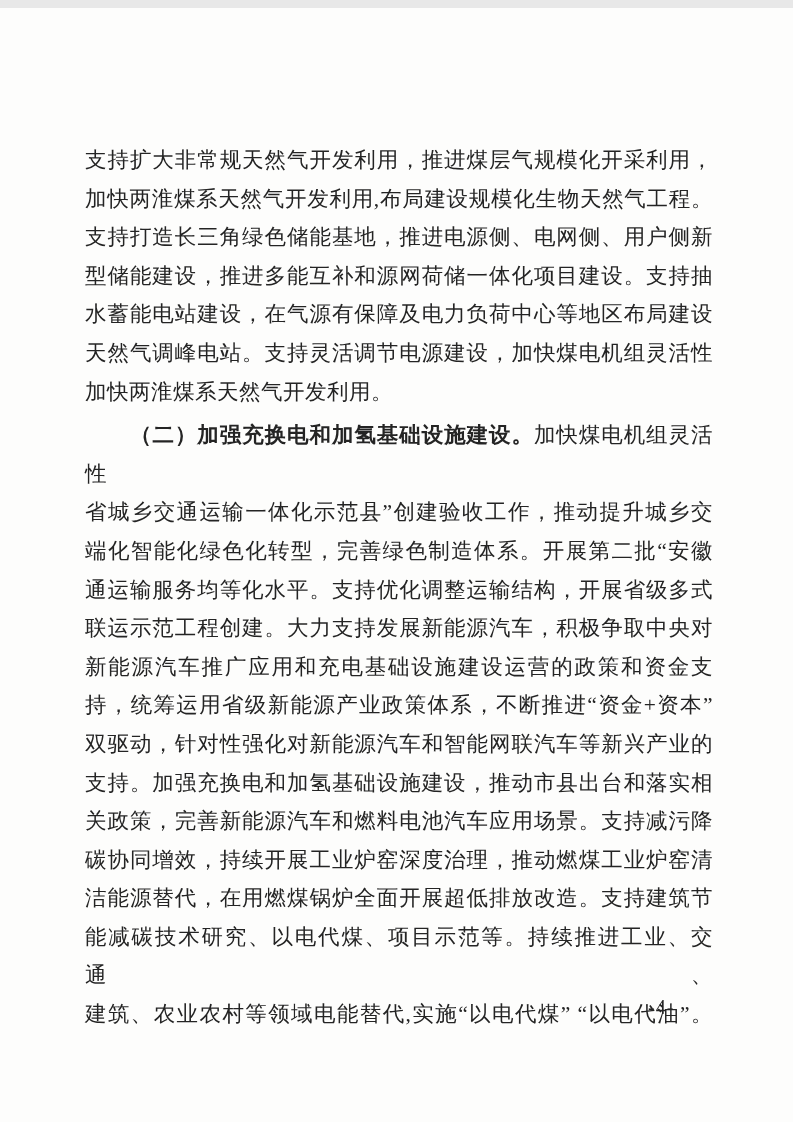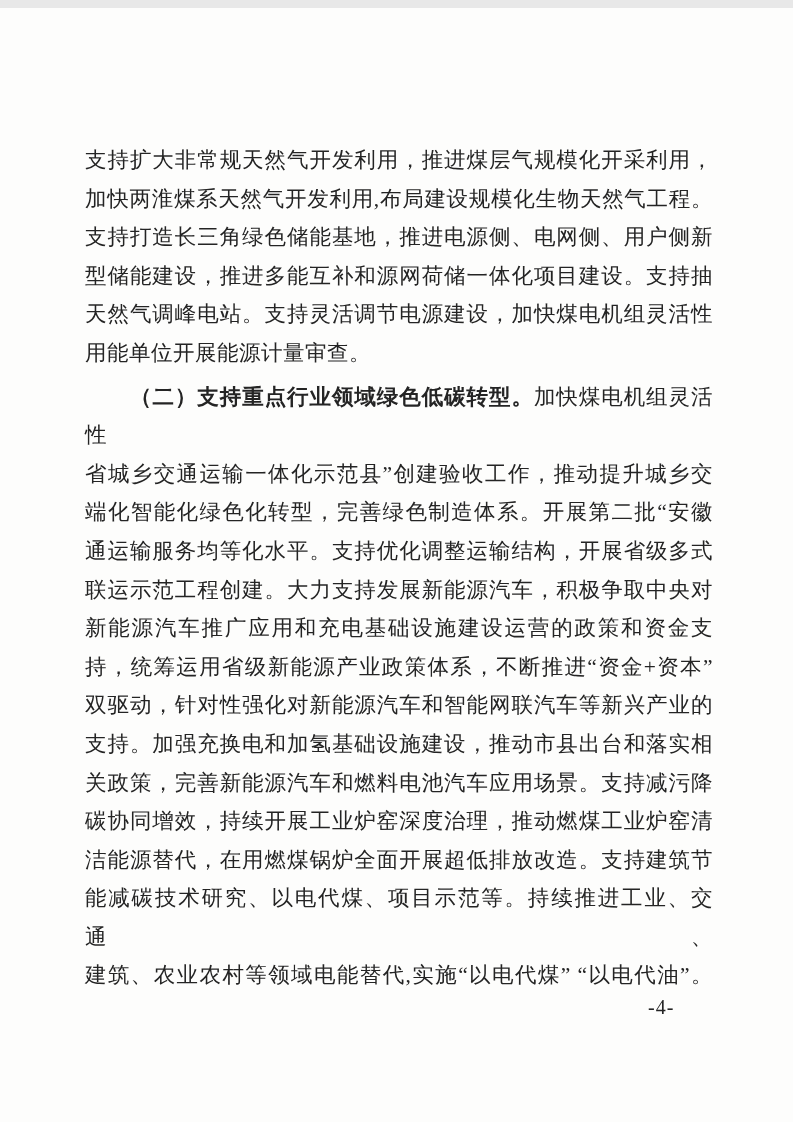--- a/index.html
+++ b/index.html
@@ -58,24 +58,25 @@
 </head>
 <body>
 
 <div class="page">
   <div class="text-block">
 
     <div class="line">支持扩大非常规天然气开发利用，推进煤层气规模化开采利用，</div>
     <div class="line">加快两淮煤系天然气开发利用,布局建设规模化生物天然气工程。</div>
     <div class="line">支持打造长三角绿色储能基地，推进电源侧、电网侧、用户侧新</div>
     <div class="line">型储能建设，推进多能互补和源网荷储一体化项目建设。支持抽</div>
+    <div class="line">水蓄能电站建设，在气源有保障及电力负荷中心等地区布局建设</div>
     <div class="line">天然气调峰电站。支持灵活调节电源建设，加快煤电机组灵活性</div>
-    <div class="line flush-left">用能单位开展能源计量审查。</div>
+    <div class="line flush-left">加快两淮煤系天然气开发利用。</div>
 
-    <div class="line lead-line"><span class="heading-bold">（二）支持重点行业领域绿色低碳转型。</span><span>加快煤电机组灵活性</span></div>
+    <div class="line lead-line"><span class="heading-bold">（二）加强充换电和加氢基础设施建设。</span><span>加快煤电机组灵活性</span></div>
 
     <div class="line">省城乡交通运输一体化示范县”创建验收工作，推动提升城乡交</div>
     <div class="line">端化智能化绿色化转型，完善绿色制造体系。开展第二批“安徽</div>
     <div class="line">通运输服务均等化水平。支持优化调整运输结构，开展省级多式</div>
     <div class="line">联运示范工程创建。大力支持发展新能源汽车，积极争取中央对</div>
     <div class="line">新能源汽车推广应用和充电基础设施建设运营的政策和资金支</div>
     <div class="line">持，统筹运用省级新能源产业政策体系，不断推进“资金+资本”</div>
     <div class="line">双驱动，针对性强化对新能源汽车和智能网联汽车等新兴产业的</div>
     <div class="line">支持。加强充换电和加氢基础设施建设，推动市县出台和落实相</div>
     <div class="line">关政策，完善新能源汽车和燃料电池汽车应用场景。支持减污降</div>

